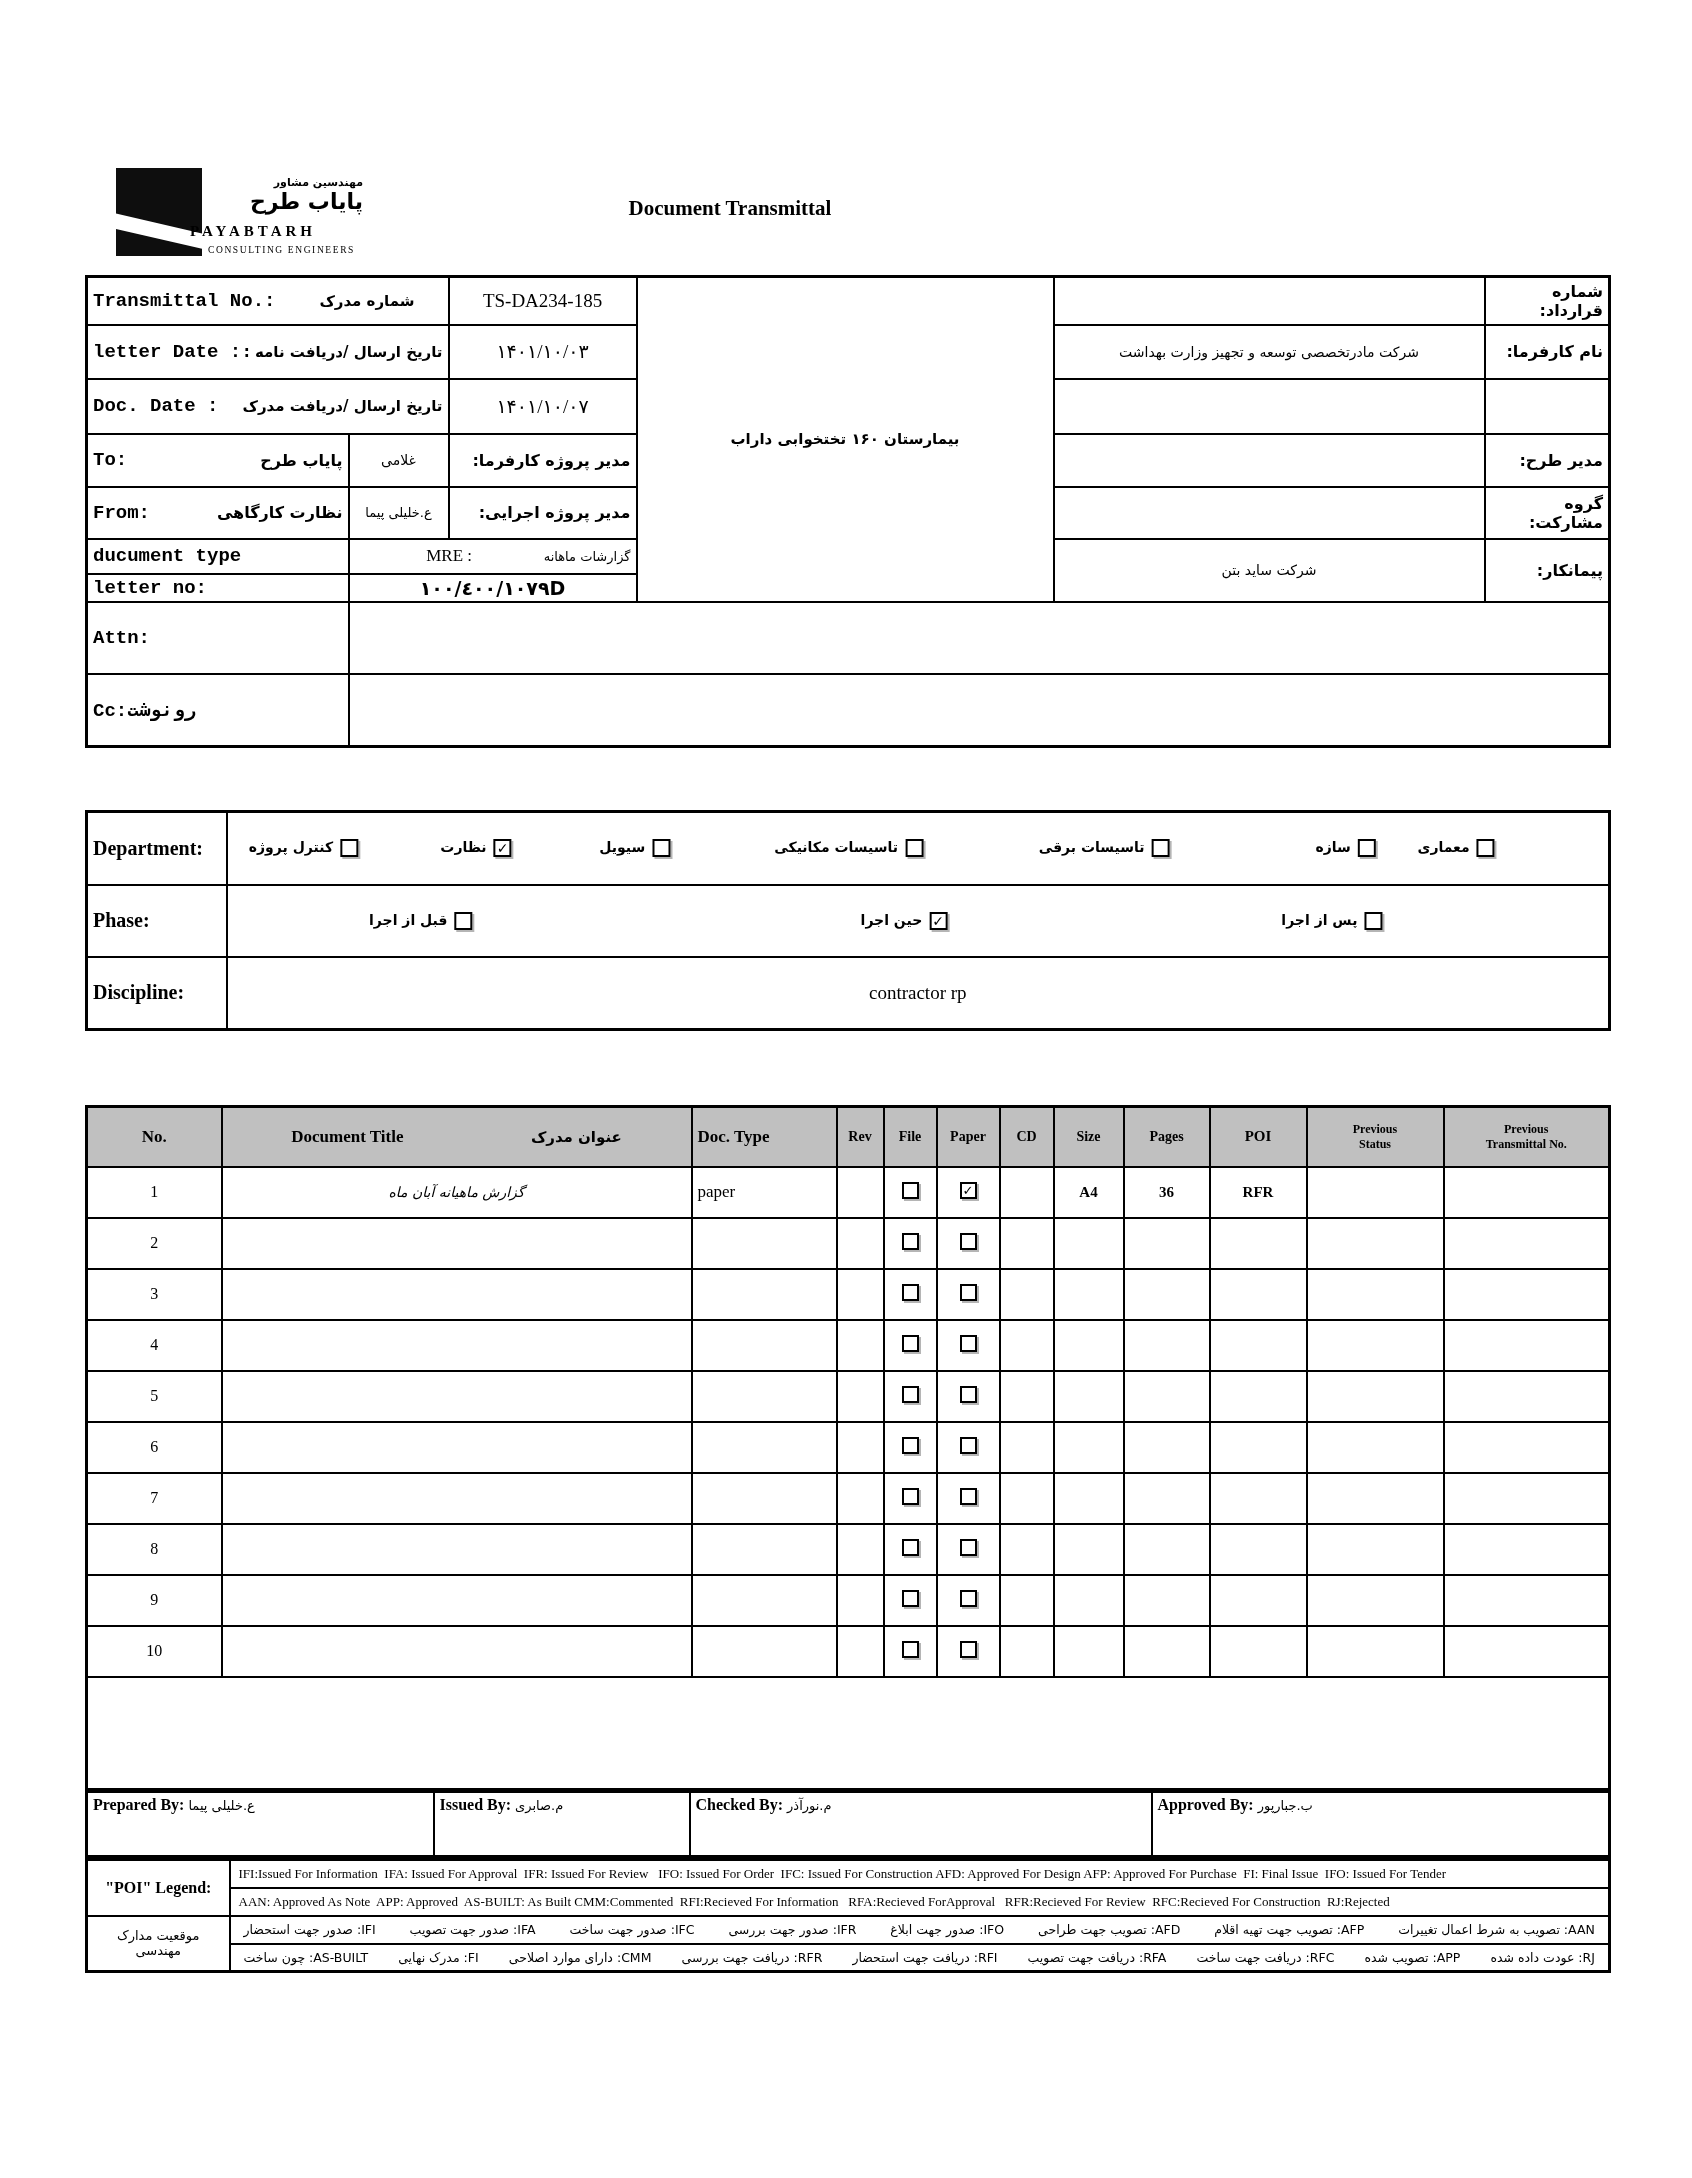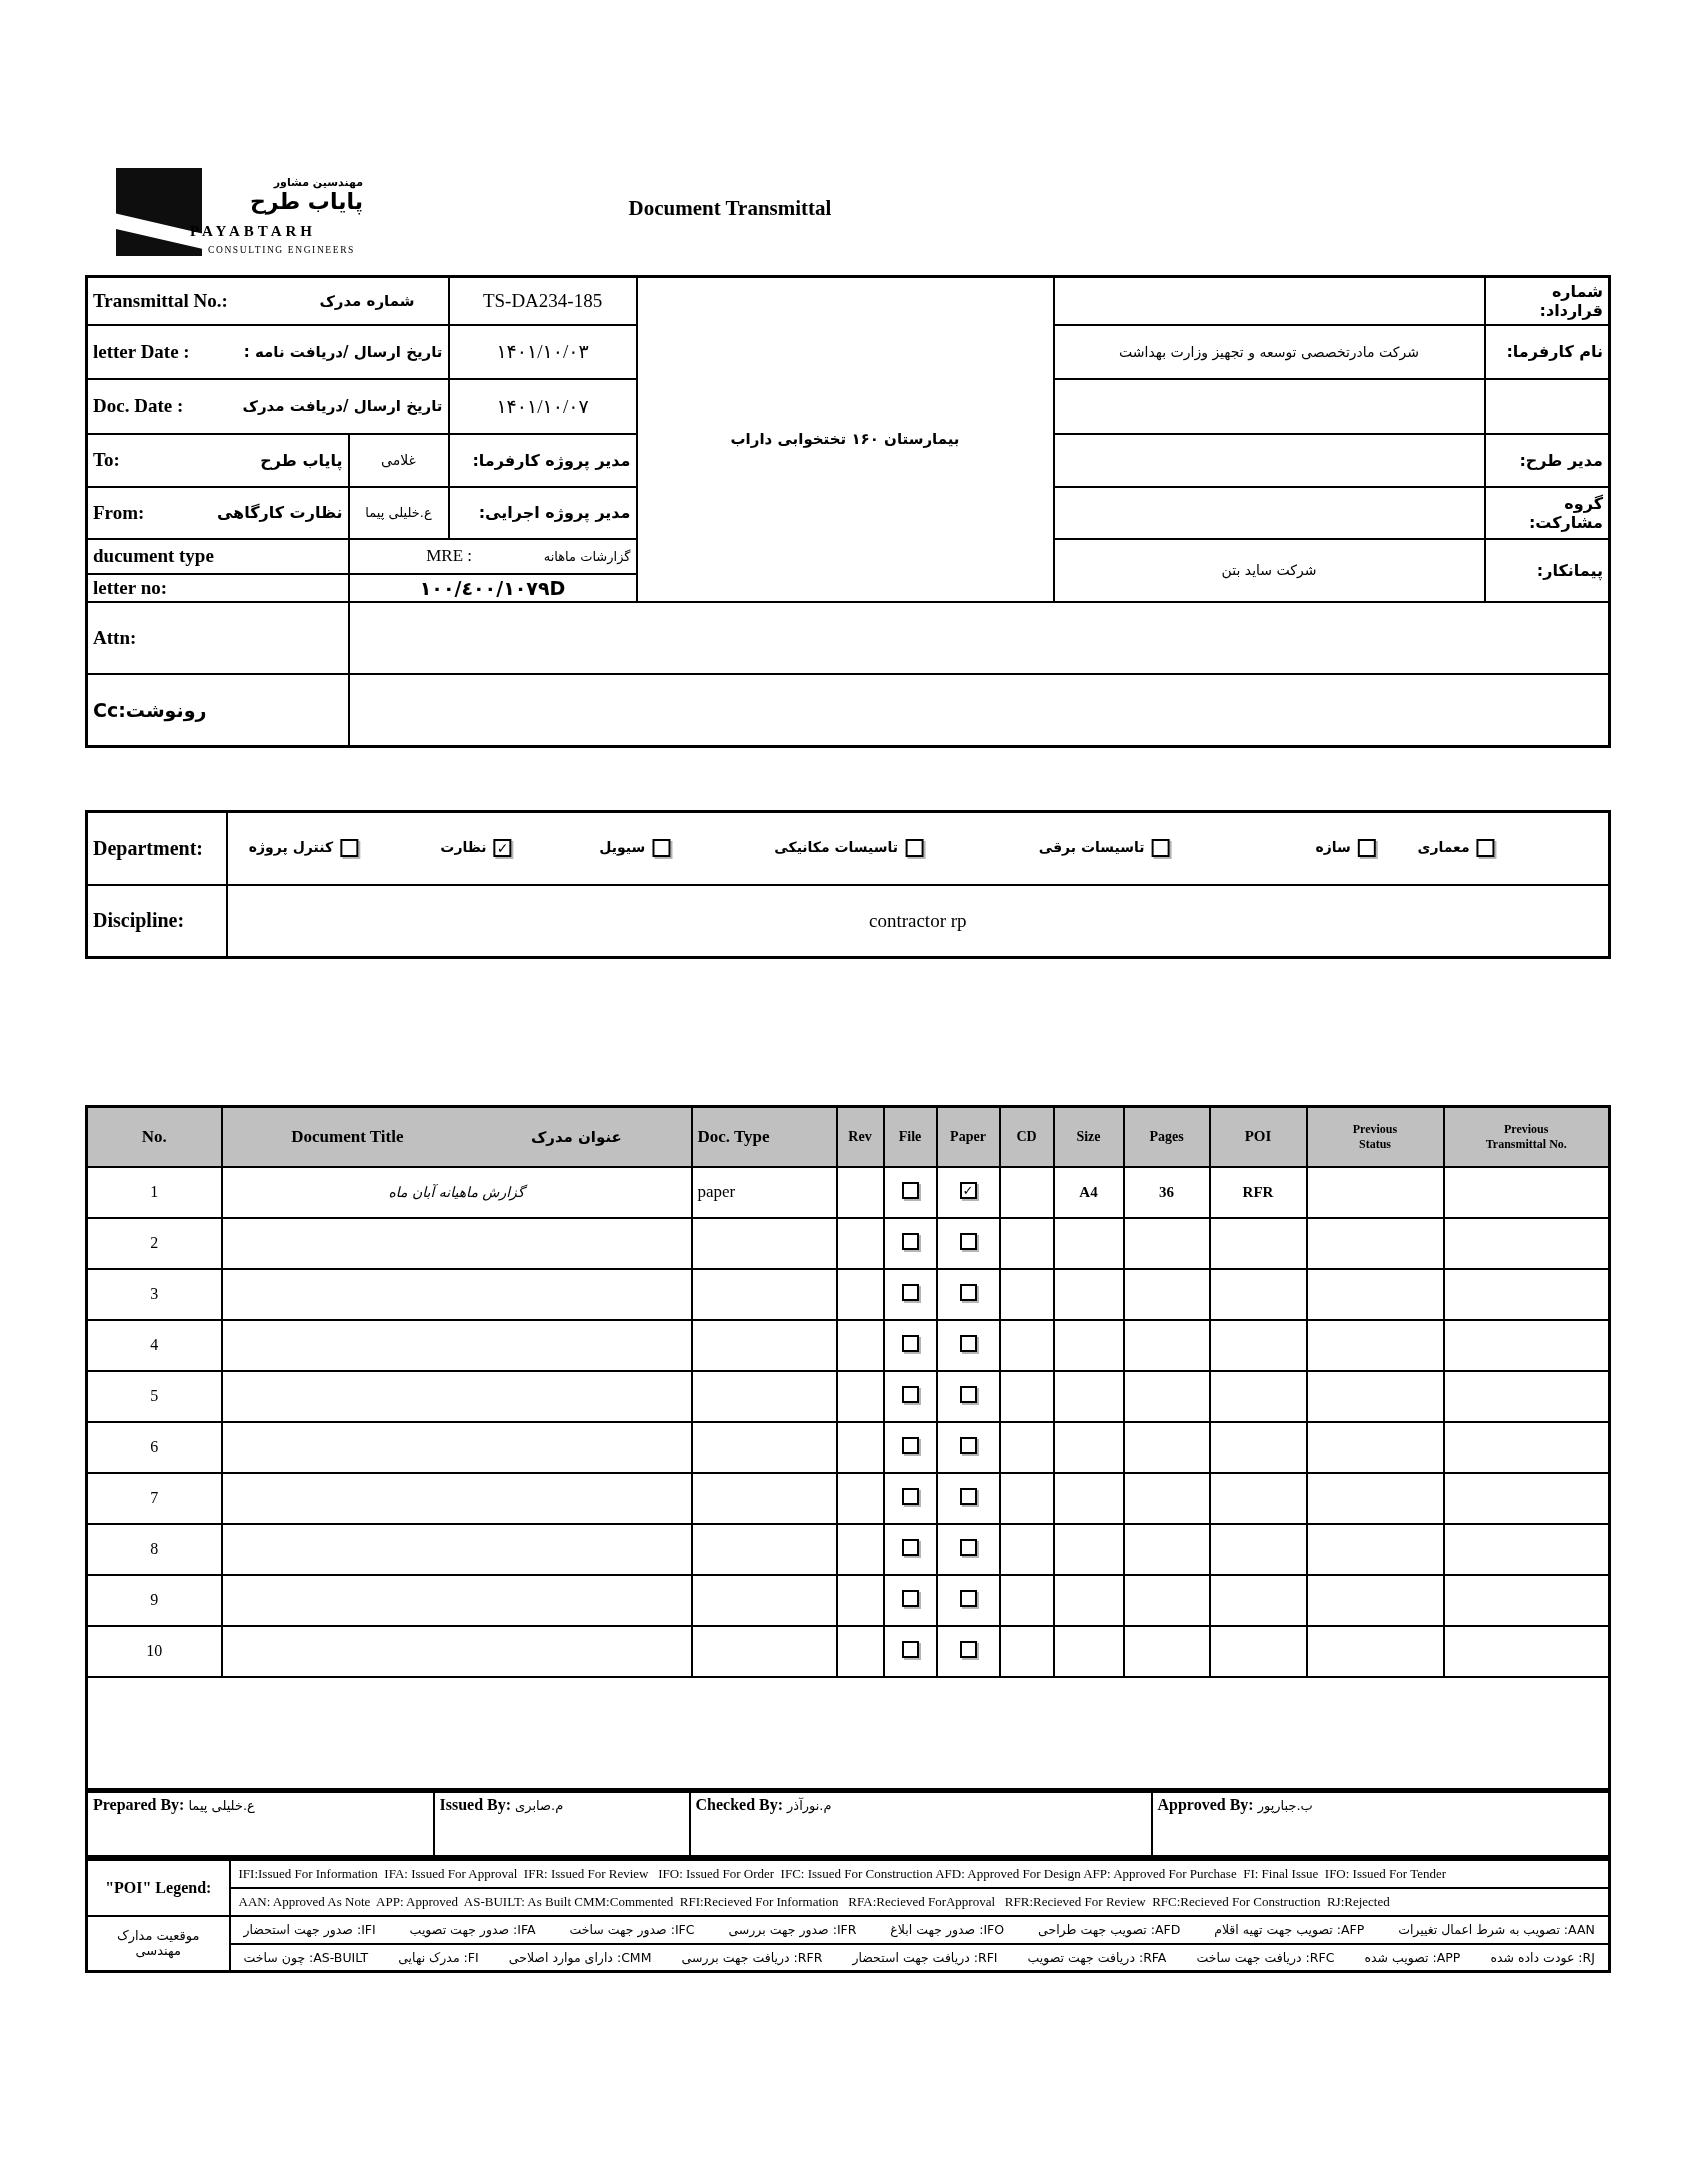--- a/index.html
+++ b/index.html
@@ -17,21 +17,21 @@
   .logo-swoosh{position:absolute;left:-12px;top:58px;width:130px;height:15px;background:#fff;border-radius:9px;transform:rotate(13deg);}
   .logo-fa-small{position:absolute;left:110px;top:16px;width:145px;text-align:right;font-size:11px;font-weight:bold;}
   .logo-fa-name{position:absolute;left:110px;top:29px;width:145px;text-align:right;font-size:22px;font-weight:bold;}
   .logo-en{position:absolute;left:82px;top:63px;font-size:15px;font-weight:bold;letter-spacing:4px;}
   .logo-sub{position:absolute;left:100px;top:85px;font-size:9.5px;letter-spacing:1.6px;}
   
   .page-title{left:500px;top:196px;width:460px;text-align:center;font-size:21px;font-weight:bold;}
   
   .t-top{position:absolute;left:85px;top:275px;width:1523px;border:3px solid #000;}
   .split{display:flex;justify-content:space-between;align-items:center;width:100%;}
-  .enb{font-weight:bold;font-size:19px;white-space:nowrap;}
+  .enb{font-weight:bold;font-size:19px;white-space:nowrap;font-family:Liberation Mono, monospace;}
   .fab{font-weight:bold;font-size:15px;}
   .fab17{font-weight:bold;font-size:16px;}
   .val{font-size:19px;text-align:center;}
   .valb{font-size:19px;font-weight:bold;text-align:center;}
   .rtl-lbl{direction:rtl;text-align:right;font-weight:bold;font-size:16px;}
   .ctr{text-align:center;}
   
   .t-cls{position:absolute;left:85px;top:810px;width:1523px;border:3px solid #000;padding-left:28px;}
   .cls-label{font-weight:bold;font-size:20px;}
   .cls-cell{position:relative;}
@@ -204,20 +204,37 @@
       <span class="ditem" style="left:29.5%">
             <span class="fa">سیویل</span>
             <span class="cb"></span>
           </span>
       <span class="ditem" style="left:18%">
             <span class="fa">نظارت</span>
             <span class="cb checked"></span>
           </span>
       <span class="ditem" style="left:5.5%">
             <span class="fa">کنترل پروژه</span>
+            <span class="cb"></span>
+          </span>
+    </td>
+  </tr>
+  <tr style="height:72px">
+    <td class="cls-label">Phase:</td>
+    <td class="cls-cell">
+      <span class="ditem" style="left:80%">
+            <span class="fa">پس از اجرا</span>
+            <span class="cb"></span>
+          </span>
+      <span class="ditem" style="left:49%">
+            <span class="fa">حین اجرا</span>
+            <span class="cb checked"></span>
+          </span>
+      <span class="ditem" style="left:14%">
+            <span class="fa">قبل از اجرا</span>
             <span class="cb"></span>
           </span>
     </td>
   </tr>
   <tr style="height:73px">
     <td class="cls-label">Discipline:</td>
     <td class="ctr" style="font-size:19px">contractor rp</td>
   </tr>
 </tbody>
   </table>

